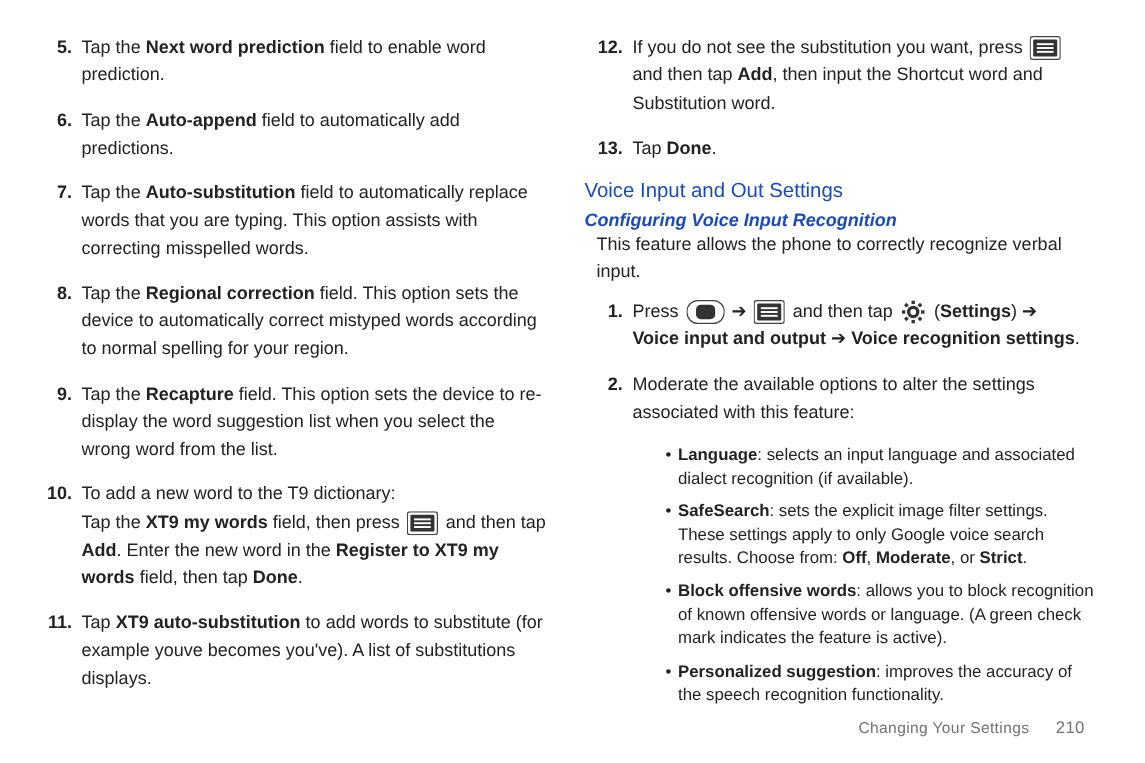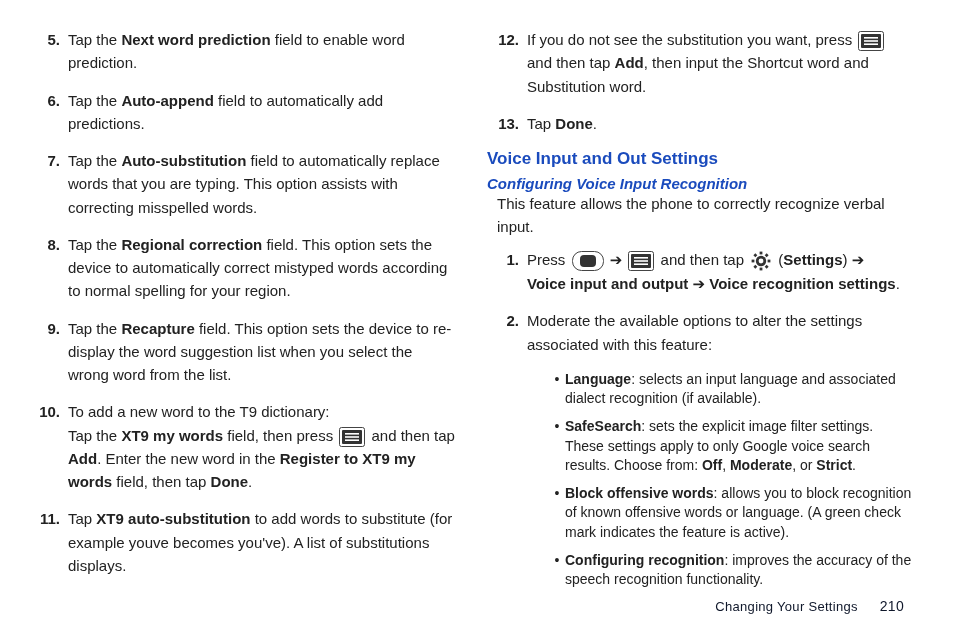--- a/index.html
+++ b/index.html
@@ -9,32 +9,32 @@
     font-size:15px;color:#222;
     position:relative;background:#fff;
   }
   .page{display:flex;padding:28px 40px 0 28px;gap:32px}
   .col{flex:1 1 50%;min-width:0}
   ol{margin:0;padding:0;list-style:none}
   li.num{display:flex;margin:0 0 14px 0;line-height:1.55}
   .nlabel{width:32px;flex:0 0 32px;font-weight:700;text-align:right;padding-right:8px}
   .nbody{flex:1}
   b{font-weight:700}
-  .h-blue{color:#1a4bbd;font-weight:700;font-size:17px;margin:4px 0 6px 0}
+  .h-blue{color:#1a4bbd;font-weight:400;font-size:17px;margin:4px 0 6px 0}
   .h-blue-it{color:#1a4bbd;font-weight:800;font-style:italic;font-size:15px;margin:0 0 1px 0}
   .para{margin:0 0 10px 10px;line-height:1.5}
   .bullets{margin:4px 0 0 0;padding:0;list-style:none}
   .bullets li{display:flex;margin:0 0 8px 0;font-size:14px;line-height:1.4}
   .bullets .dot{flex:0 0 16px;text-align:center}
   .bullets .bb{flex:1}
   .icon{display:inline-block;vertical-align:middle;margin:0 2px}
   .icon svg{display:block}
   .footer{
     position:absolute;right:50px;bottom:22px;
-    font-size:13px;color:#0f172a;letter-spacing:.3px
+    font-size:13px;color:#737373;letter-spacing:.3px
   }
   .footer .pg{margin-left:18px;font-size:14px}
   .narrow{font-stretch:condensed;font-family:"Arial Narrow",Arial,Helvetica,sans-serif}
 </style>
 </head>
 <body>
 
 <div class="page">
   <div class="col">
     <ol id="left-list">
@@ -134,21 +134,21 @@
         <li>
           <div class="dot">•</div>
           <div class="bb"><b>SafeSearch</b>: sets the explicit image filter settings. These settings apply to only Google voice search results. Choose from: <b>Off</b>, <b>Moderate</b>, or <b>Strict</b>.</div>
         </li>
         <li>
           <div class="dot">•</div>
           <div class="bb"><b>Block offensive words</b>: allows you to block recognition of known offensive words or language. (A green check mark indicates the feature is active).</div>
         </li>
         <li>
           <div class="dot">•</div>
-          <div class="bb"><b>Configuring recognition</b>: improves the accuracy of the speech recognition functionality.</div>
+          <div class="bb"><b>Personalized suggestion</b>: improves the accuracy of the speech recognition functionality.</div>
         </li>
       </ul>
   </div>
 </div>
 
 <div class="footer">
   <span>Changing Your Settings</span>
   <span class="pg">210</span>
 </div>
 

